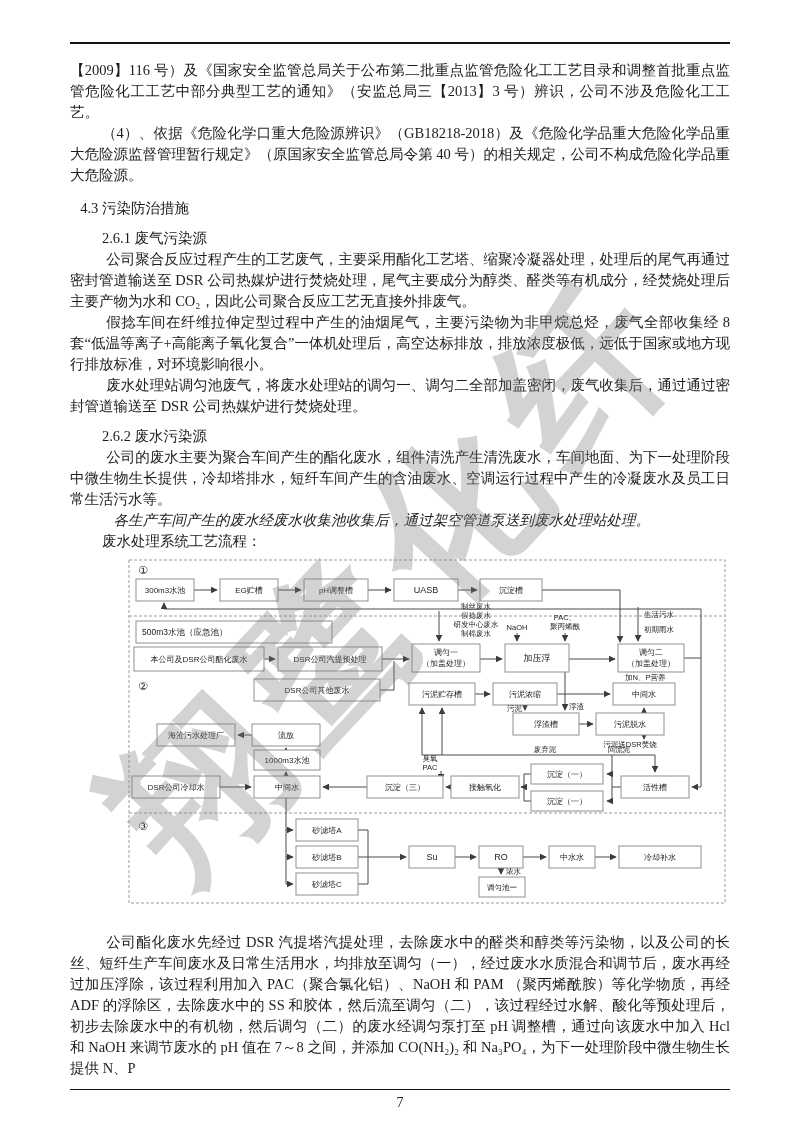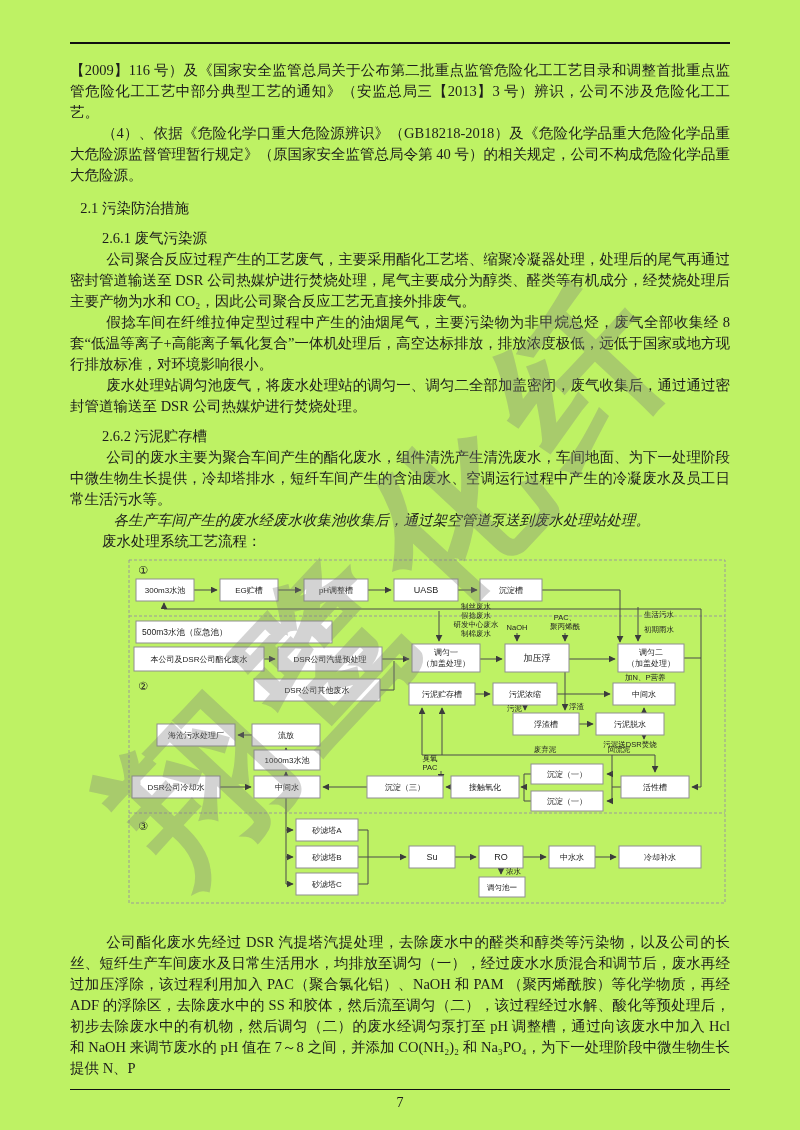--- a/index.html
+++ b/index.html
@@ -1,16 +1,16 @@
 <!DOCTYPE html>
 <html><head>
 <meta charset="utf-8">
 <style>
   html,body{margin:0;padding:0;background:#e8e8e8;}
-  .page{position:relative;width:800px;height:1130px;margin:0 auto;background:#bef264;overflow:hidden;
+  .page{position:relative;width:800px;height:1130px;margin:0 auto;background:#ffffff;overflow:hidden;
         font-family:"Liberation Serif","DejaVu Serif",serif;color:#1c1c1c;}
   .hrule{position:absolute;left:70px;width:660px;border-top:2px solid #111;}
   .content{position:absolute;left:70px;top:60px;width:660px;font-size:14.5px;line-height:21px;
            text-align:justify;}
   .content p{margin:0;}
   .ind0{text-indent:0;}
   .ind22{text-indent:2.2em;}
   .ind25{text-indent:2.5em;}
   .ind30{text-indent:3em;font-style:italic;}
   .h1{ text-indent:0.7em;margin-top:12px !important;margin-bottom:2px !important;}
@@ -37,26 +37,26 @@
 </style>
 </head>
 <body>
 
 <div class="page">
   <div class="hrule" style="top:42px"></div>
 
   <div class="content">
     <p class="ind0">【2009】116 号）及《国家安全监管总局关于公布第二批重点监管危险化工工艺目录和调整首批重点监管危险化工工艺中部分典型工艺的通知》（安监总局三【2013】3 号）辨识，公司不涉及危险化工工艺。</p>
     <p class="ind22">（4）、依据《危险化学口重大危险源辨识》（GB18218-2018）及《危险化学品重大危险化学品重大危险源监督管理暂行规定》（原国家安全监管总局令第 40 号）的相关规定，公司不构成危险化学品重大危险源。</p>
-    <p class="h1">2.1 污染防治措施</p>
+    <p class="h1">4.3 污染防治措施</p>
     <p class="h2">2.6.1 废气污染源</p>
     <p class="ind25">公司聚合反应过程产生的工艺废气，主要采用酯化工艺塔、缩聚冷凝器处理，处理后的尾气再通过密封管道输送至 DSR 公司热媒炉进行焚烧处理，尾气主要成分为醇类、醛类等有机成分，经焚烧处理后主要产物为水和 CO₂，因此公司聚合反应工艺无直接外排废气。</p>
     <p class="ind25">假捻车间在纤维拉伸定型过程中产生的油烟尾气，主要污染物为非甲烷总烃，废气全部收集经 8 套“低温等离子+高能离子氧化复合”一体机处理后，高空达标排放，排放浓度极低，远低于国家或地方现行排放标准，对环境影响很小。</p>
     <p class="ind25">废水处理站调匀池废气，将废水处理站的调匀一、调匀二全部加盖密闭，废气收集后，通过通过密封管道输送至 DSR 公司热媒炉进行焚烧处理。</p>
-    <p class="h2">2.6.2 污泥贮存槽</p>
+    <p class="h2">2.6.2 废水污染源</p>
     <p class="ind25">公司的废水主要为聚合车间产生的酯化废水，组件清洗产生清洗废水，车间地面、为下一处理阶段中微生物生长提供，冷却塔排水，短纤车间产生的含油废水、空调运行过程中产生的冷凝废水及员工日常生活污水等。</p>
     <p class="ind30">各生产车间产生的废水经废水收集池收集后，通过架空管道泵送到废水处理站处理。</p>
     <p class="ind22">废水处理系统工艺流程：</p>
 
     <div class="chart-wrap">
       <svg width="598" height="345" viewBox="0 0 598 345">
         <defs>
           <marker id="ar" viewBox="0 0 10 10" refX="9" refY="5" markerWidth="7" markerHeight="7" orient="auto-start-reverse">
             <path d="M0,0 L10,5 L0,10 z" fill="#3c3c3c"></path>
           </marker>

